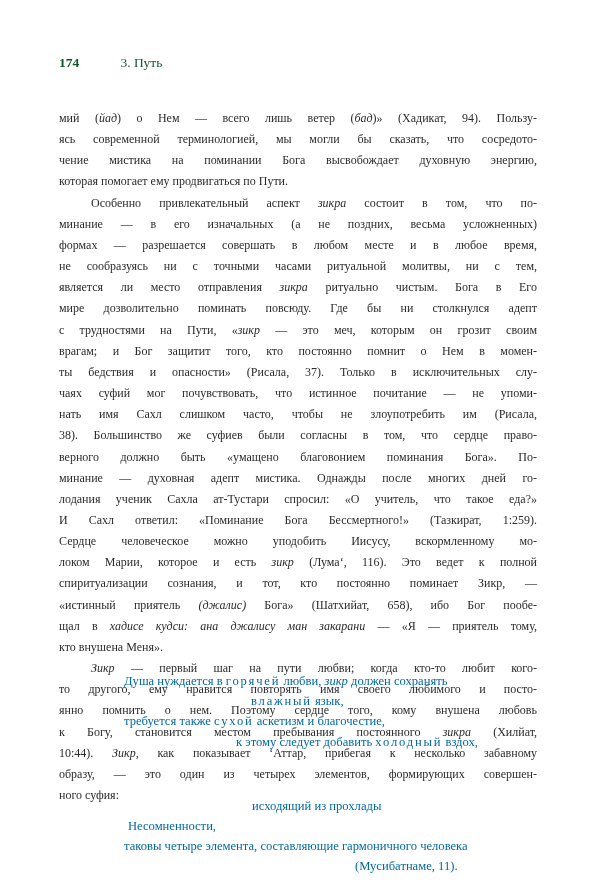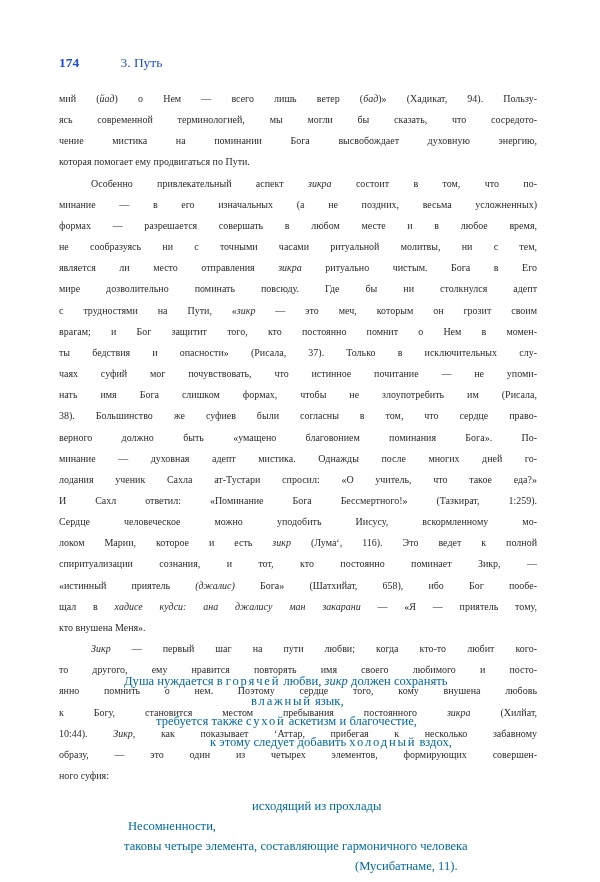--- a/index.html
+++ b/index.html
@@ -3,26 +3,26 @@
   <meta charset="utf-8">
   <style>
     html, body { margin: 0; padding: 0; background: #ffffff; }
     body {
       width: 600px; height: 882px; position: relative; overflow: hidden;
       font-family: "Liberation Serif", "DejaVu Serif", serif;
       color: #2b2b2b;
     }
     .header {
       position: absolute; left: 59px; top: 55px;
-      font-size: 13.5px; color: #1d4ed8;
+      font-size: 13.5px; color: #14532d;
     }
     .header .num { font-weight: bold; display: inline-block; width: 58px; }
     .body-text {
-      position: absolute; left: 59px; top: 88px; width: 478px;
-      font-size: 10px; line-height: 21.15px; text-align: justify;
+      position: absolute; left: 59px; top: 108px; width: 478px;
+      font-size: 12px; line-height: 21.15px; text-align: justify;
       hyphens: manual;
     }
     .body-text p { margin: 0; }
     .line { display: block; text-align: justify; text-align-last: justify; white-space: nowrap; }
     .line.last { text-align-last: left; }
     i { font-style: italic; }
     .poem {
       position: absolute; left: 124px; top: 671px; width: 380px;
       font-size: 12.6px; line-height: 20.2px; color: #0369a1;
     }
@@ -48,21 +48,21 @@
       <span class="line" style="text-indent: 32px;">Особенно привлекательный аспект <i>зикра</i> состоит в том, что по-</span>
       <span class="line">минание — в его изначальных (а не поздних, весьма усложненных)</span>
       <span class="line">формах — разрешается совершать в любом месте и в любое время,</span>
       <span class="line">не сообразуясь ни с точными часами ритуальной молитвы, ни с тем,</span>
       <span class="line">является ли место отправления <i>зикра</i> ритуально чистым. Бога в Его</span>
       <span class="line">мире дозволительно поминать повсюду. Где бы ни столкнулся адепт</span>
       <span class="line">с трудностями на Пути, «<i>зикр</i> — это меч, которым он грозит своим</span>
       <span class="line">врагам; и Бог защитит того, кто постоянно помнит о Нем в момен-</span>
       <span class="line">ты бедствия и опасности» (Рисала, 37). Только в исключительных слу-</span>
       <span class="line">чаях суфий мог почувствовать, что истинное почитание — не упоми-</span>
-      <span class="line">нать имя Бога слишком формах, чтобы не злоупотребить им (Рисала,</span>
+      <span class="line">нать имя Сахл слишком часто, чтобы не злоупотребить им (Рисала,</span>
       <span class="line">38). Большинство же суфиев были согласны в том, что сердце право-</span>
       <span class="line">верного должно быть «умащено благовонием поминания Бога». По-</span>
       <span class="line">минание — духовная адепт мистика. Однажды после многих дней го-</span>
       <span class="line">лодания ученик Сахла ат-Тустари спросил: «О учитель, что такое еда?»</span>
       <span class="line">И Сахл ответил: «Поминание Бога Бессмертного!» (Тазкират, 1:259).</span>
       <span class="line">Сердце человеческое можно уподобить Иисусу, вскормленному мо-</span>
       <span class="line">локом Марии, которое и есть <i>зикр</i> (Лума‘, 116). Это ведет к полной</span>
       <span class="line">спиритуализации сознания, и тот, кто постоянно поминает Зикр, —</span>
       <span class="line">«истинный приятель <i>(джалис)</i> Бога» (Шатхийат, 658), ибо Бог пообе-</span>
       <span class="line">щал в <i>хадисе кудси: ана джалису ман закарани</i> — «Я — приятель тому,</span>
@@ -75,19 +75,19 @@
       <span class="line">к Богу, становится местом пребывания постоянного <i>зикра</i> (Хилйат,</span>
       <span class="line">10:44). <i>Зикр</i>, как показывает ‘Аттар, прибегая к несколько забавному</span>
       <span class="line">образу, — это один из четырех элементов, формирующих совершен-</span>
       <span class="line last">ного суфия:</span>
     </p>
   </div>
 
 <div class="poem" id="poem">
     <div style="padding-left: 0px;">Душа нуждается в <span class="sp">горячей</span> любви, <i>зикр</i> должен сохранять</div>
     <div style="padding-left: 127px;"><span class="sp">влажный</span> язык,</div>
-    <div style="padding-left: 0px; margin-left: 32px;">требуется также <span class="sp">сухой</span> аскетизм и благочестие,</div>
-    <div style="padding-left: 86px;">к этому следует добавить <span class="sp">холодный</span> вздох,</div>
+    <div style="padding-left: 0px;">требуется также <span class="sp">сухой</span> аскетизм и благочестие,</div>
+    <div style="padding-left: 86px; text-align: center;">к этому следует добавить <span class="sp">холодный</span> вздох,</div>
     <div style="padding-left: 128px; margin-top: 44px;">исходящий из прохлады</div>
     <div style="padding-left: 4px;">Несомненности,</div>
     <div style="padding-left: 0px;">таковы четыре элемента, составляющие гармоничного человека</div>
     <div style="padding-left: 231px;">(Мусибатнаме, 11).</div>
   </div>
 
 </body></html>

